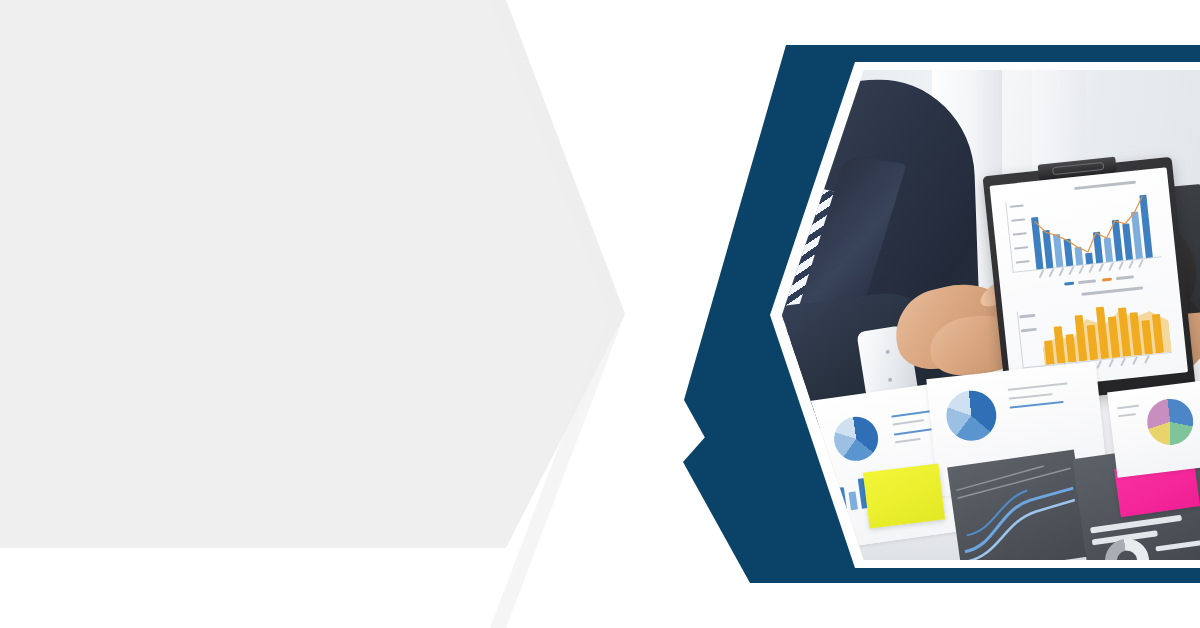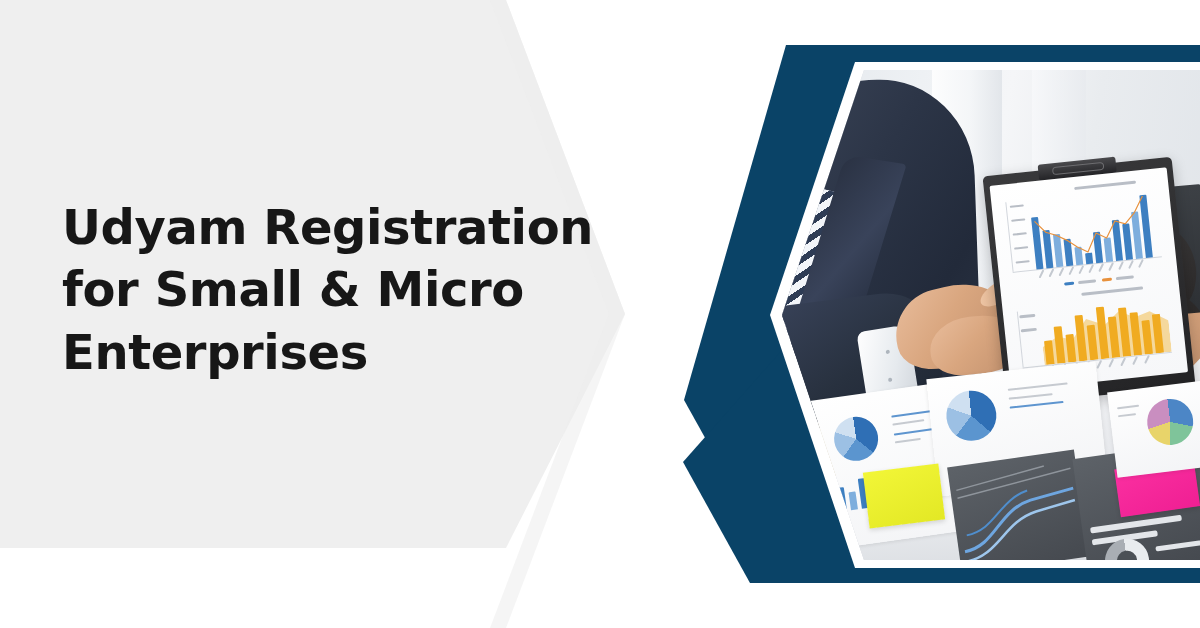--- a/index.html
+++ b/index.html
@@ -502,17 +502,14 @@
       <span class="tiny-line white" style="left:70px;top:98px;width:46px;height:5px"></span>
     </div>
 
     <div class="paper" style="left:330px;top:316px;width:100px;height:86px;transform:rotate(-7deg)">
       <span class="pie-multi" style="left:36px;top:14px;width:46px;height:46px"></span>
       <span class="tiny-line gray" style="left:8px;top:16px;width:22px"></span>
       <span class="tiny-line gray" style="left:8px;top:24px;width:18px"></span>
     </div>
   </div>
 
-  <h1 class="headline">Udyam Registration
-for Small &amp; Micro
-Enterprises</h1>
 
 </div>
 
 </body></html>

